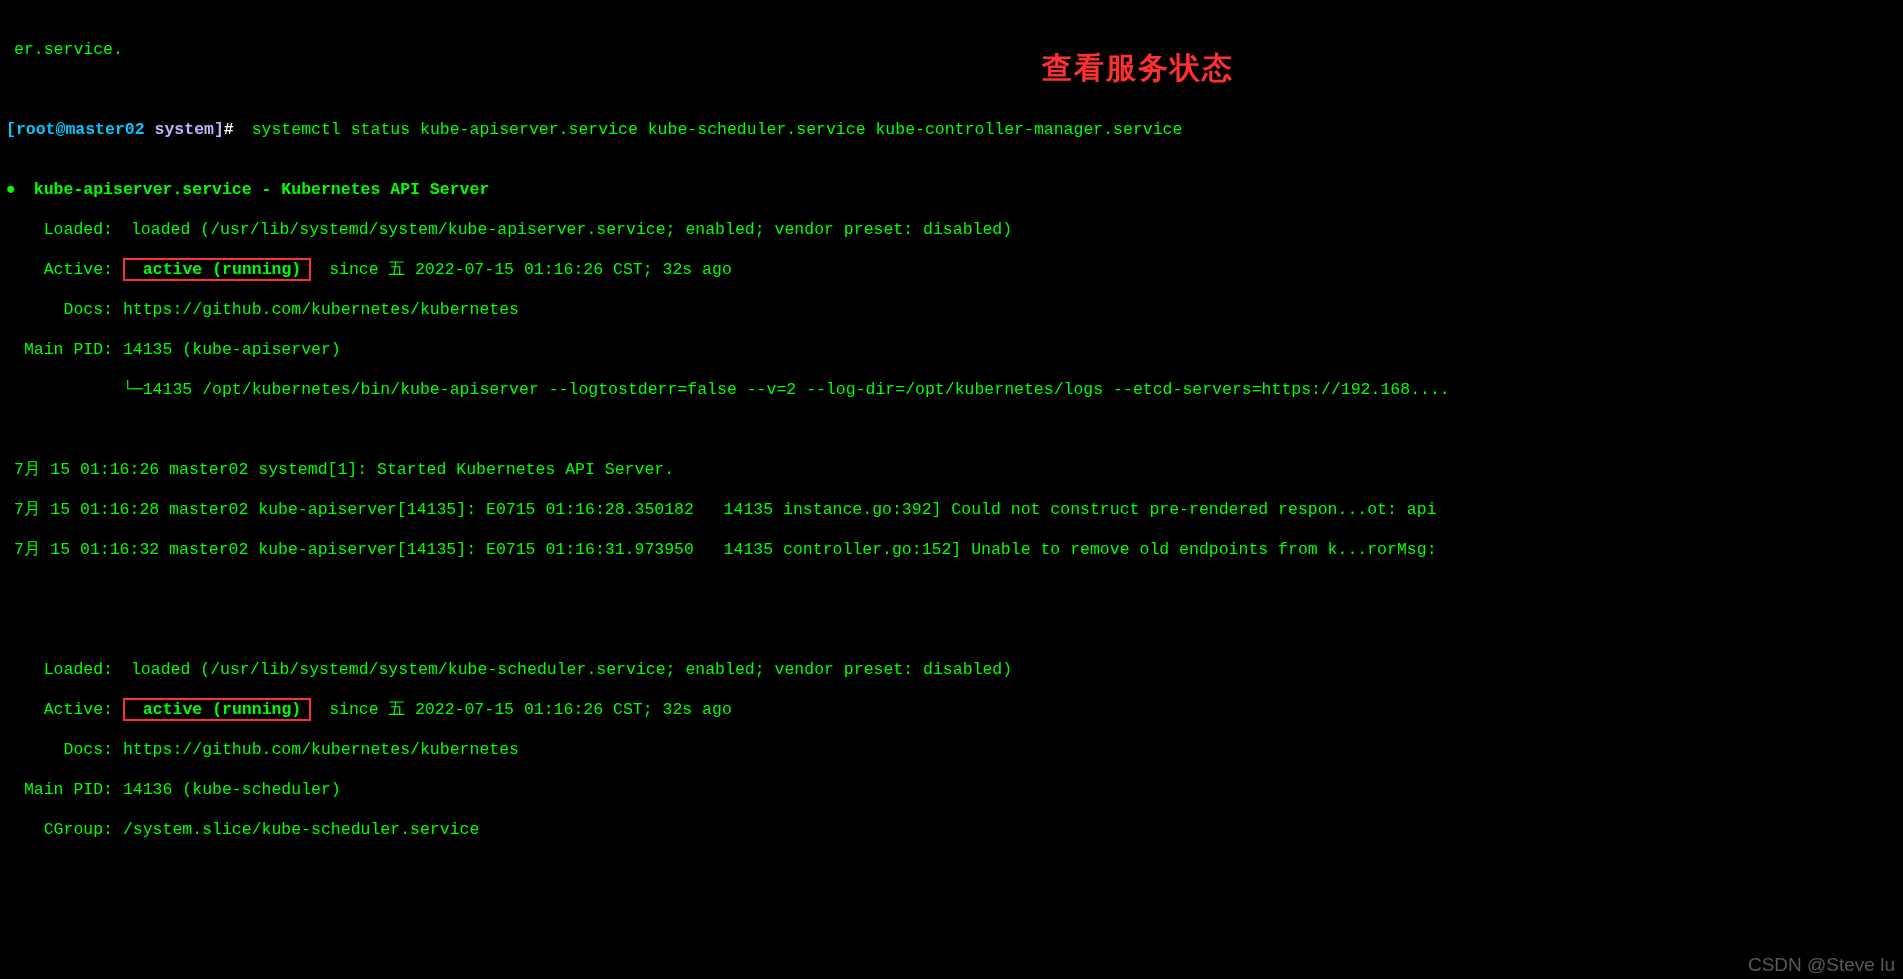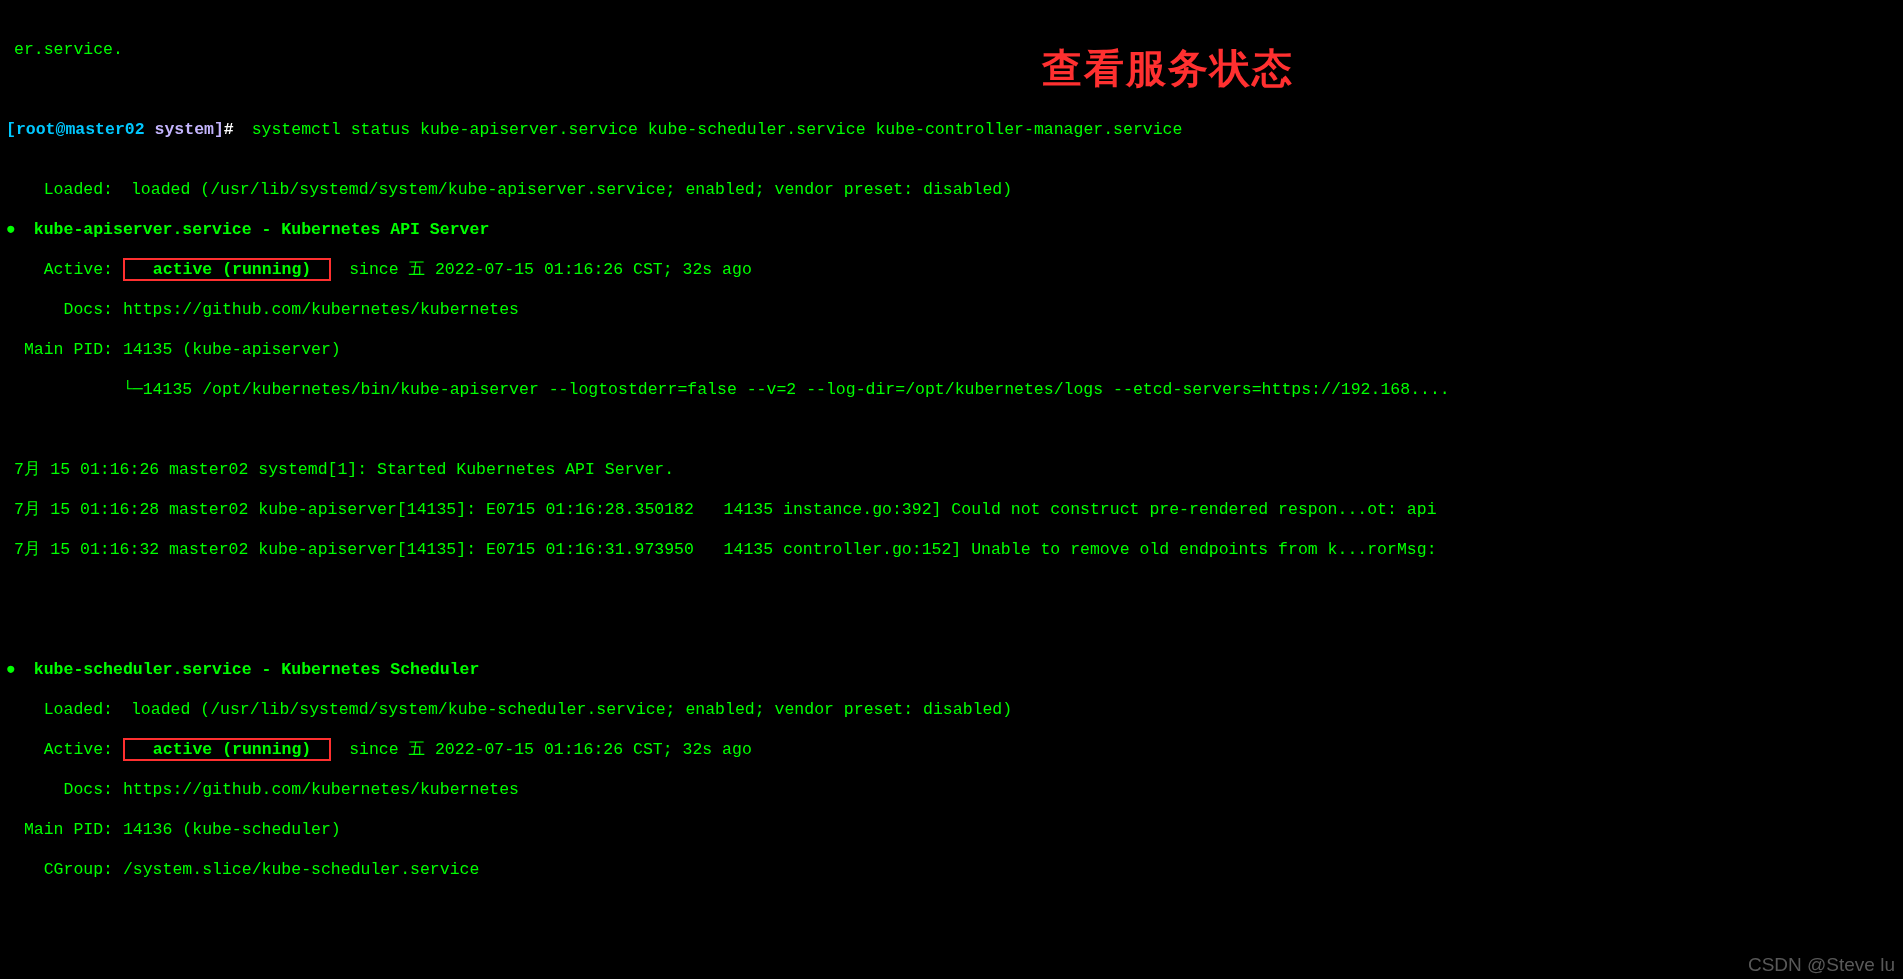--- a/index.html
+++ b/index.html
@@ -15,34 +15,34 @@
     overflow: hidden;
   }
   .terminal {
     padding: 0 6px;
     white-space: pre;
   }
   .green { color: #00ff00; margin-left: 8px; }
   .white { color: #ffffff; }
   .red-annot {
     color: #ff3030;
-    font-size: 40px;
+    font-size: 30px;
     font-weight: bold;
     position: absolute;
     top: 58px;
     left: 1042px;
     font-family: "SimHei","Microsoft YaHei",sans-serif;
     letter-spacing: 2px;
   }
   .bullet { color: #00ff00; font-weight: bold; }
   .prompt-user { color: #00c8ff; font-weight: bold; }
   .prompt-path { color: #c4b5fd; font-weight: bold; }
   .redbox {
     border: 2px solid #ff3030;
-    padding: 0 18px;
+    padding: 0 8px;
     color: #00ff00;
     font-weight: bold;
   }
   .watermark {
     position: absolute;
     right: 8px;
     bottom: 4px;
     color: #a0a0a0;
     opacity:0.55;
     font-size: 19px;
@@ -56,34 +56,33 @@
 
 <div class="terminal">
 
 <div class="line"><span class="green">er.service.</span></div>
 
 <div class="line">
 <span class="prompt-user">[root@master02 </span><span class="prompt-path">system]</span><span class="white bold"># </span><span class="green">systemctl status kube-apiserver.service kube-scheduler.service kube-controller-manager.service</span>
 </div>
 
 
+<div class="line"><span class="bullet">●</span><span class="green bold"> kube-apiserver.service - Kubernetes API Server</span></div>
 <div class="line"><span class="green">   Loaded: </span><span class="green">loaded (/usr/lib/systemd/system/kube-apiserver.service; enabled; vendor preset: disabled)</span></div>
-<div class="line"><span class="bullet">●</span><span class="green bold"> kube-apiserver.service - Kubernetes API Server</span></div>
 <div class="line"><span class="green">   Active: </span><span class="redbox"> active (running)</span><span class="green"> since 五 2022-07-15 01:16:26 CST; 32s ago</span></div>
 <div class="line"><span class="green">     Docs: https://github.com/kubernetes/kubernetes</span></div>
 <div class="line"><span class="green"> Main PID: 14135 (kube-apiserver)</span></div>
 <div class="line"><span class="green">           └─14135 /opt/kubernetes/bin/kube-apiserver --logtostderr=false --v=2 --log-dir=/opt/kubernetes/logs --etcd-servers=https://192.168....</span></div>
 <div class="line">&nbsp;</div>
 <div class="line"><span class="green">7月 15 01:16:26 master02 systemd[1]: Started Kubernetes API Server.</span></div>
 <div class="line"><span class="green">7月 15 01:16:28 master02 kube-apiserver[14135]: E0715 01:16:28.350182   14135 instance.go:392] Could not construct pre-rendered respon...ot: api</span></div>
 <div class="line"><span class="green">7月 15 01:16:32 master02 kube-apiserver[14135]: E0715 01:16:31.973950   14135 controller.go:152] Unable to remove old endpoints from k...rorMsg:</span></div>
 <div class="line">&nbsp;</div>
 
 
-<div class="line"><span class="bullet">●</span><span class="green bold"> kube-scheduler.service - Kubernetes Scheduler</span></div>
 <div class="line"><span class="green">   Loaded: </span><span class="green">loaded (/usr/lib/systemd/system/kube-scheduler.service; enabled; vendor preset: disabled)</span></div>
 <div class="line"><span class="green">   Active: </span><span class="redbox"> active (running)</span><span class="green"> since 五 2022-07-15 01:16:26 CST; 32s ago</span></div>
 <div class="line"><span class="green">     Docs: https://github.com/kubernetes/kubernetes</span></div>
 <div class="line"><span class="green"> Main PID: 14136 (kube-scheduler)</span></div>
 <div class="line"><span class="green">   CGroup: /system.slice/kube-scheduler.service</span></div>
 
 
 
 
 

